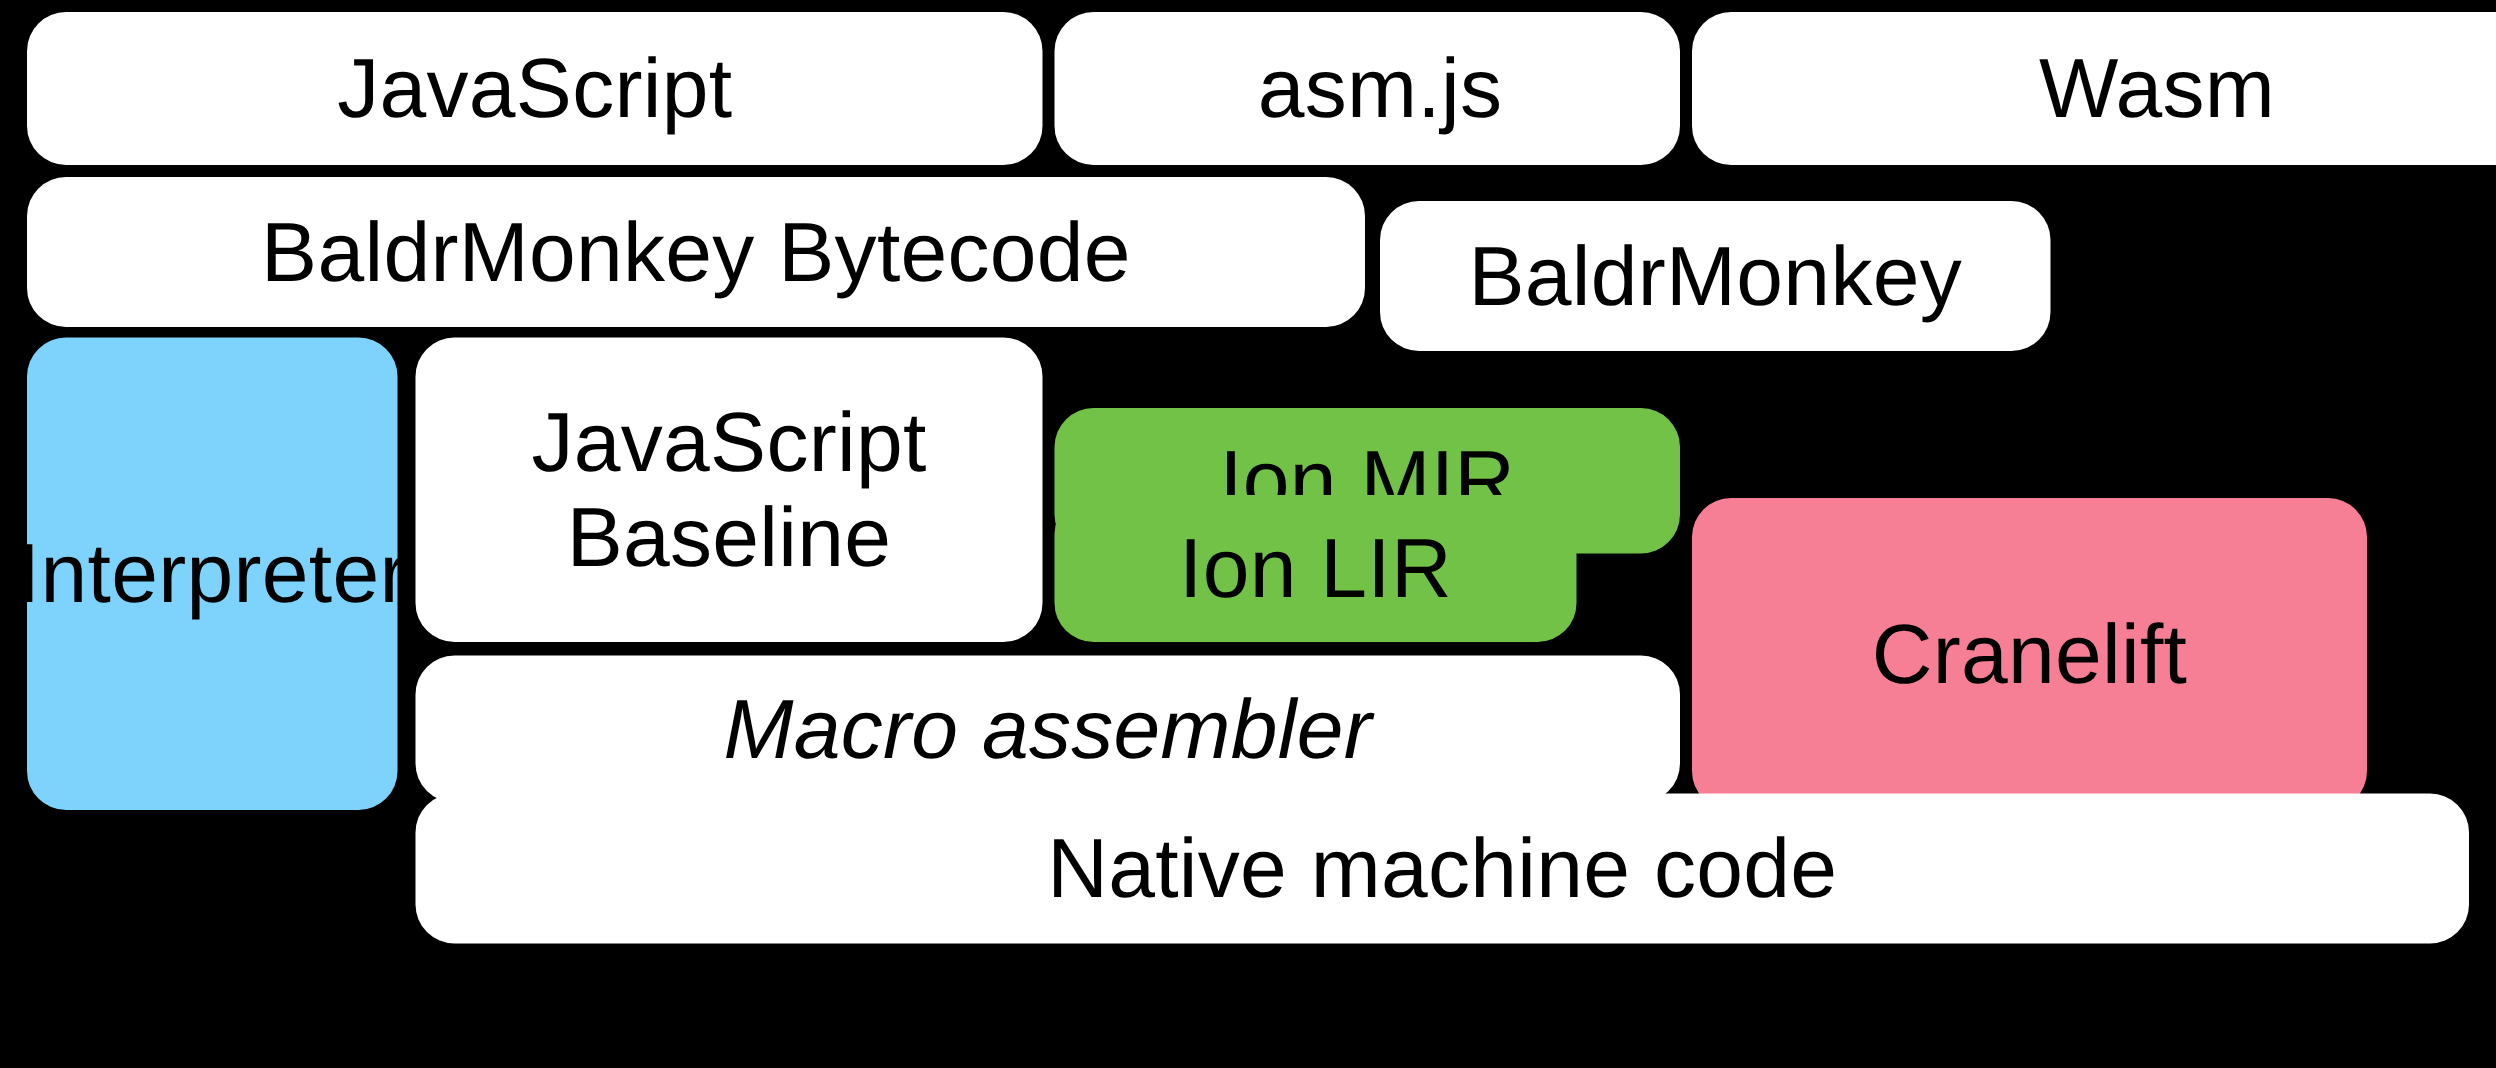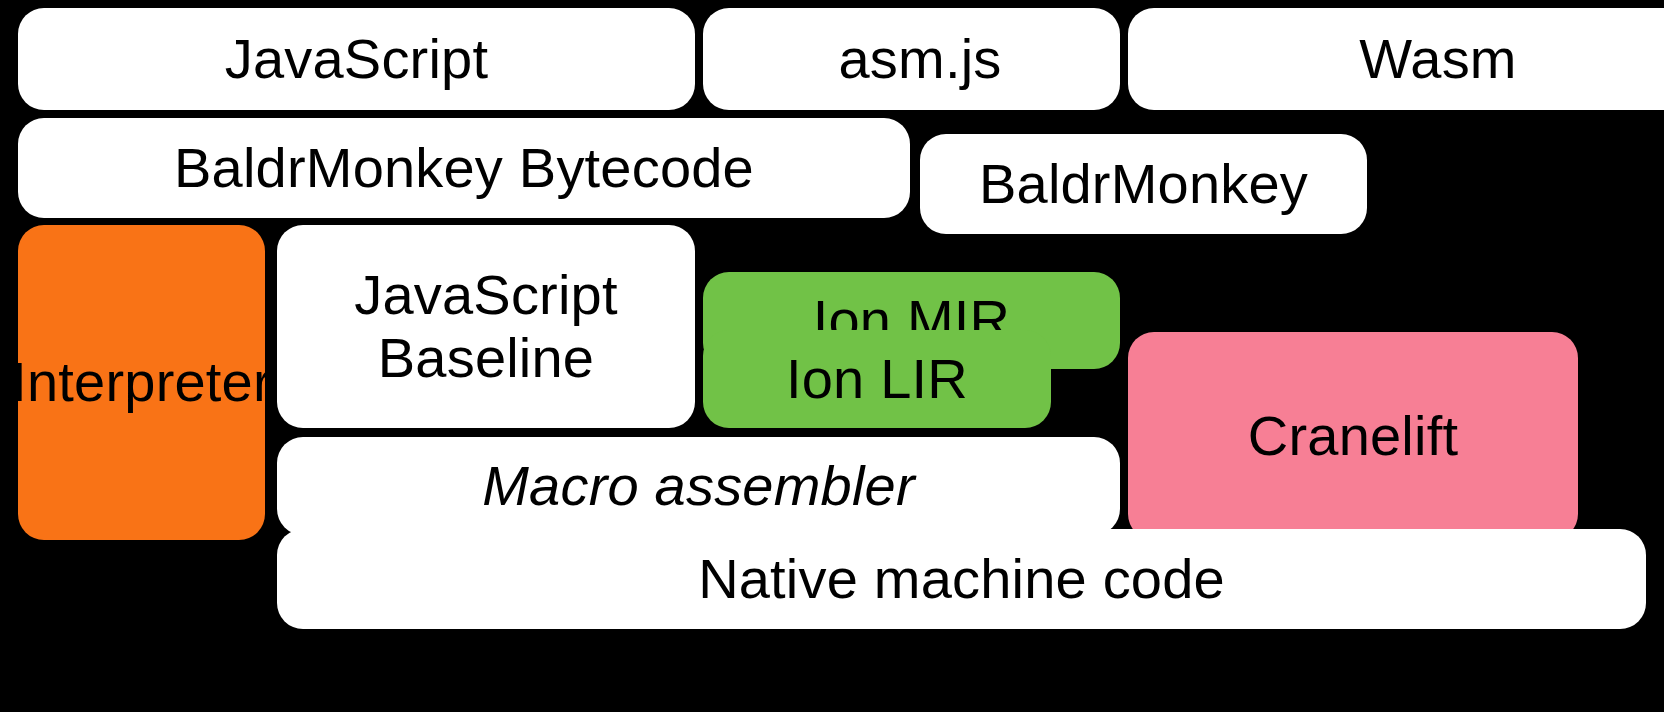--- a/index.html
+++ b/index.html
@@ -25,21 +25,21 @@
     text-align: center;
     color: #000000;
     font-size: 56px;
     font-weight: 400;
     line-height: 1.12;
     letter-spacing: 0.2px;
     white-space: pre-line;
     user-select: none;
   }
   .fill-white { background: #ffffff; }
-  .fill-gray  { background: #f97316; }
+  .fill-gray  { background: #7dd3fc; }
   .fill-green { background: #71c247; }
   .fill-pink  { background: #f77f95; }
 </style>
 </head>
 <body>
 
 <div id="stage">
 
   <div class="node fill-white" style="left:18px; top:8px; width:677px; height:102px;">JavaScript</div>
 

